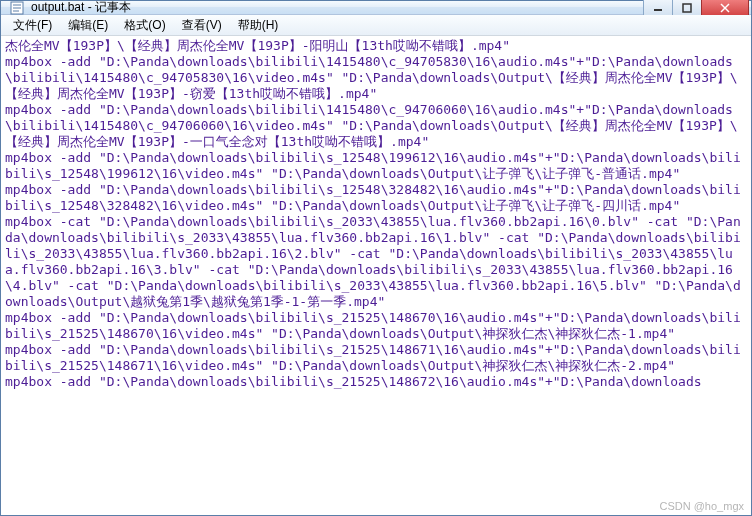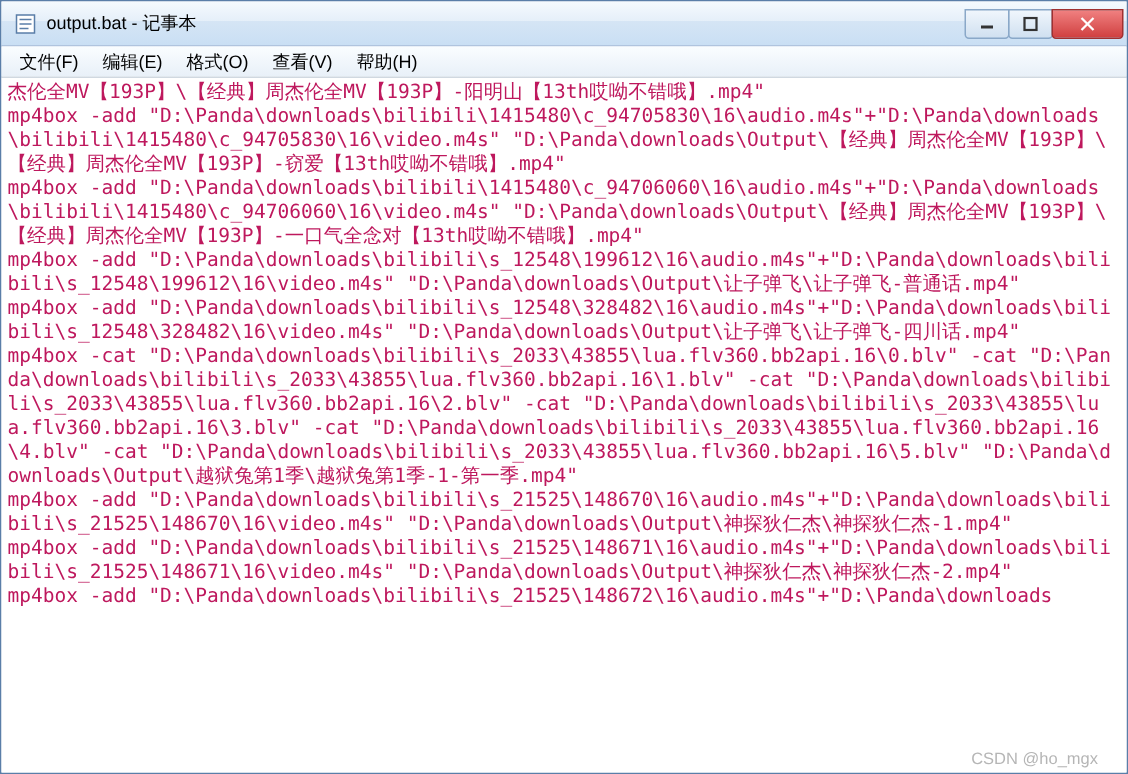--- a/index.html
+++ b/index.html
@@ -13,21 +13,21 @@
     }
     .window {
       width: 100%;
       height: 100%;
       border: 1px solid #5a7ea8;
       display: flex;
       flex-direction: column;
       background: #fff;
     }
     .titlebar {
-      height: 30px;
+      height: 14px;
       background: linear-gradient(to bottom, #f5fafe 0%, #e5eff9 45%, #d5e5f5 46%, #c9dff4 100%);
       display: flex;
       align-items: center;
       padding: 0 2px 0 8px;
       border-bottom: 1px solid #b0c4de;
     }
     .titlebar-icon {
       width: 16px;
       height: 16px;
       margin-right: 6px;
@@ -79,37 +79,37 @@
     }
     .content {
       flex: 1;
       padding: 2px 4px;
       font-family: "SimSun", "NSimSun", monospace;
       font-size: 13px;
       line-height: 16px;
       white-space: pre-wrap;
       word-break: break-all;
       overflow: hidden;
-      color: #be185d;
+      color: #4c1d95;
       background: #fff;
     }
     .statusbar {
       height: 22px;
       background: linear-gradient(to bottom, #f8fbfe, #e0ecf6);
       border-top: 1px solid #d0d8e0;
       display: flex;
       align-items: center;
       justify-content: flex-end;
       padding: 0 12px;
       font-size: 12px;
       color: #333;
     }
     .watermark {
       position: absolute;
-      right: 20px;
+      right: 8px;
       bottom: 4px;
       font-size: 11px;
       color: rgba(120,120,120,0.55);
       pointer-events: none;
     }
   </style>
 </head>
 <body>
 
 <div class="window">

